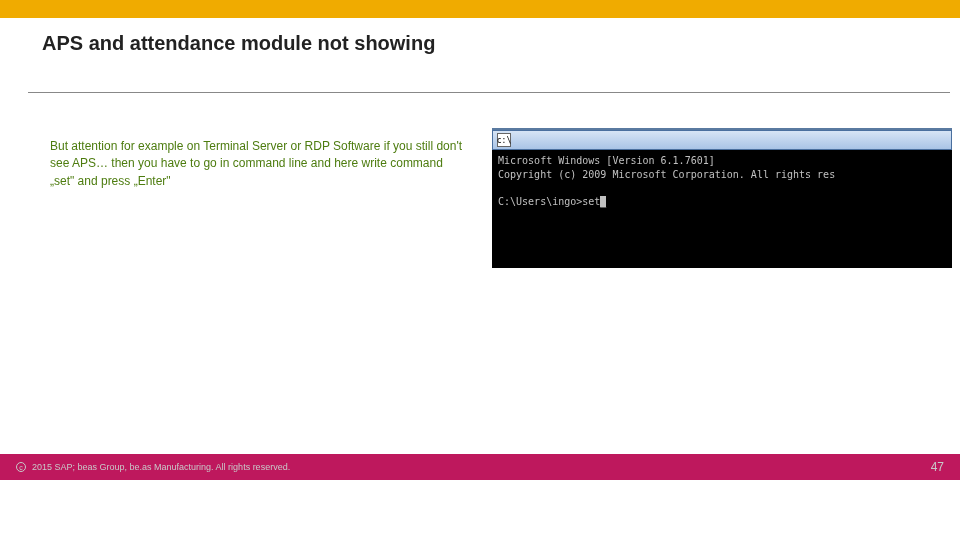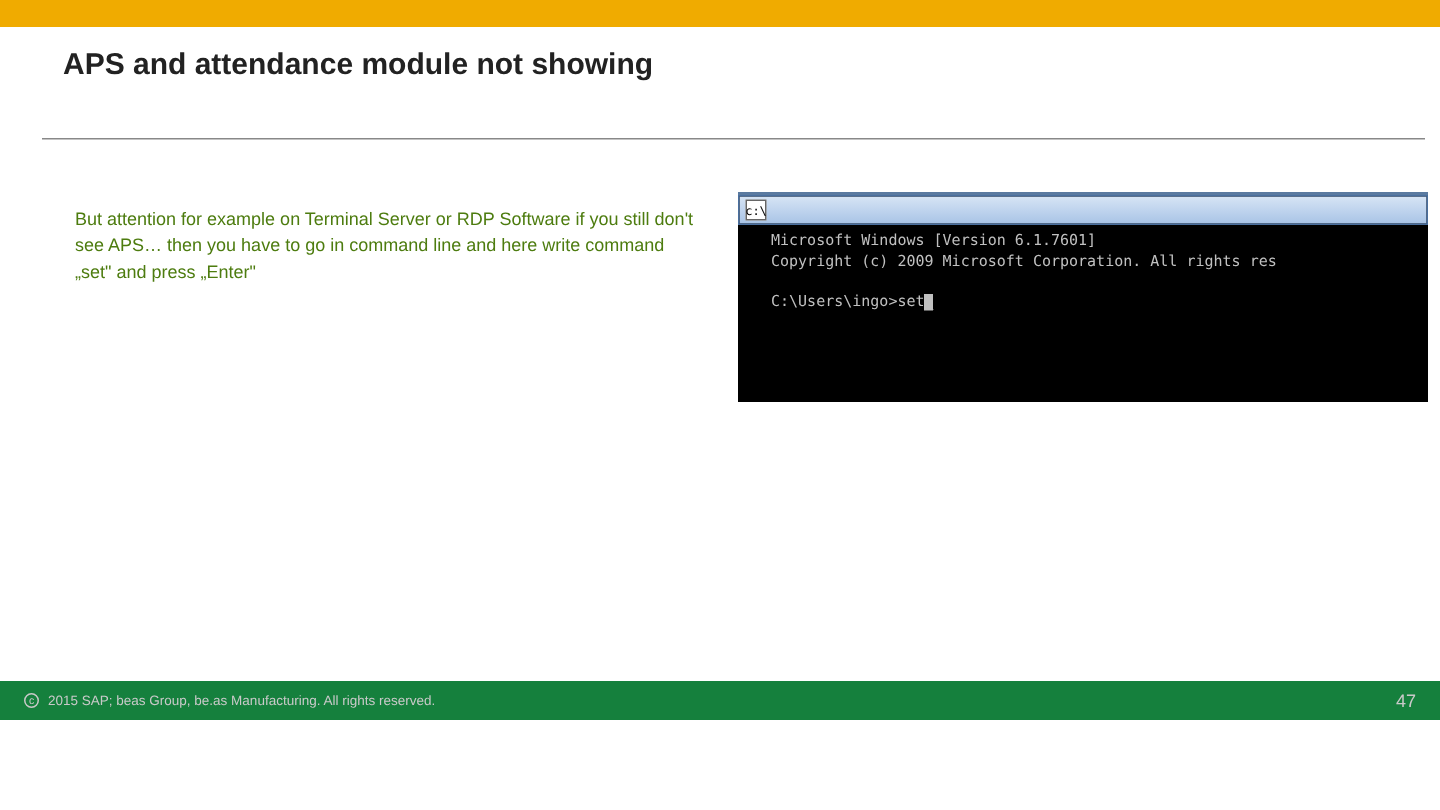--- a/index.html
+++ b/index.html
@@ -6,23 +6,23 @@
   html, body { width: 960px; height: 540px; font-family: Arial, Helvetica, sans-serif; background: #fff; overflow: hidden; }
   .slide { position: relative; width: 960px; height: 480px; }
   .top-bar { position: absolute; top: 0; left: 0; right: 0; height: 18px; background: #f0ab00; }
   .title { position: absolute; top: 32px; left: 42px; font-size: 20px; font-weight: bold; color: #222; }
   .rule { position: absolute; top: 92px; left: 28px; right: 10px; height: 1px; background: #888; }
   .body-text { position: absolute; top: 138px; left: 50px; width: 420px; font-size: 12px; line-height: 1.45; color: #4d7c0f; }
   .cmd-window { position: absolute; top: 128px; left: 492px; width: 460px; height: 140px; background: #000; border-top: 2px solid #5a7aa0; }
   .cmd-titlebar { display: flex; align-items: center; height: 20px; background: linear-gradient(#d6e4f5, #a9c4e6); border: 1px solid #4a6f9e; font-size: 10px; color: #000; }
   .cmd-titlebar .sys-icon { width: 14px; height: 14px; margin: 0 4px; background: #fff; border: 1px solid #666; display: inline-flex; align-items: center; justify-content: center; font-size: 8px; font-family: monospace; }
   .cmd-titlebar .title-text { flex: 1; font-weight: bold; letter-spacing: 0.2px; white-space: nowrap; overflow: hidden; }
-  .cmd-body { padding: 4px 22px; font-family: "Lucida Console", Consolas, monospace; font-size: 10px; line-height: 1.35; color: #c0c0c0; white-space: pre; }
+  .cmd-body { padding: 4px 6px; font-family: "Lucida Console", Consolas, monospace; font-size: 10px; line-height: 1.35; color: #c0c0c0; white-space: pre; }
   .cursor { background: #c0c0c0; color: #c0c0c0; }
-  .footer { position: absolute; bottom: 0; left: 0; right: 0; height: 26px; background: #15803d; display: flex; align-items: center; padding: 0 16px; color: #c9c9c9; font-size: 9px; }
+  .footer { position: absolute; bottom: 0; left: 0; right: 0; height: 26px; background: #be185d; display: flex; align-items: center; padding: 0 16px; color: #c9c9c9; font-size: 9px; }
   .footer .copy-icon { display: inline-block; width: 10px; height: 10px; border: 1px solid #c9c9c9; border-radius: 50%; text-align: center; line-height: 9px; font-size: 7px; margin-right: 6px; }
   .footer .spacer { flex: 1; }
   .footer .page-num { color: #c9c9c9; font-size: 12px; }
 </style>
 </head>
 <body>
 
 <div class="slide">
   <div class="top-bar"></div>
 

